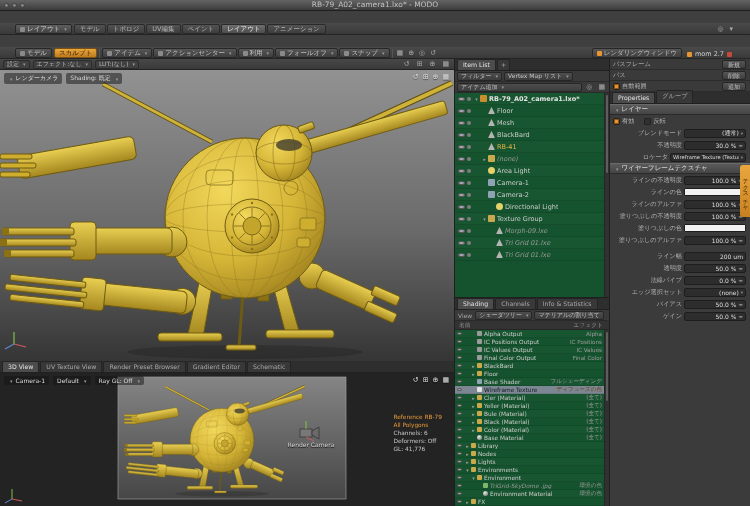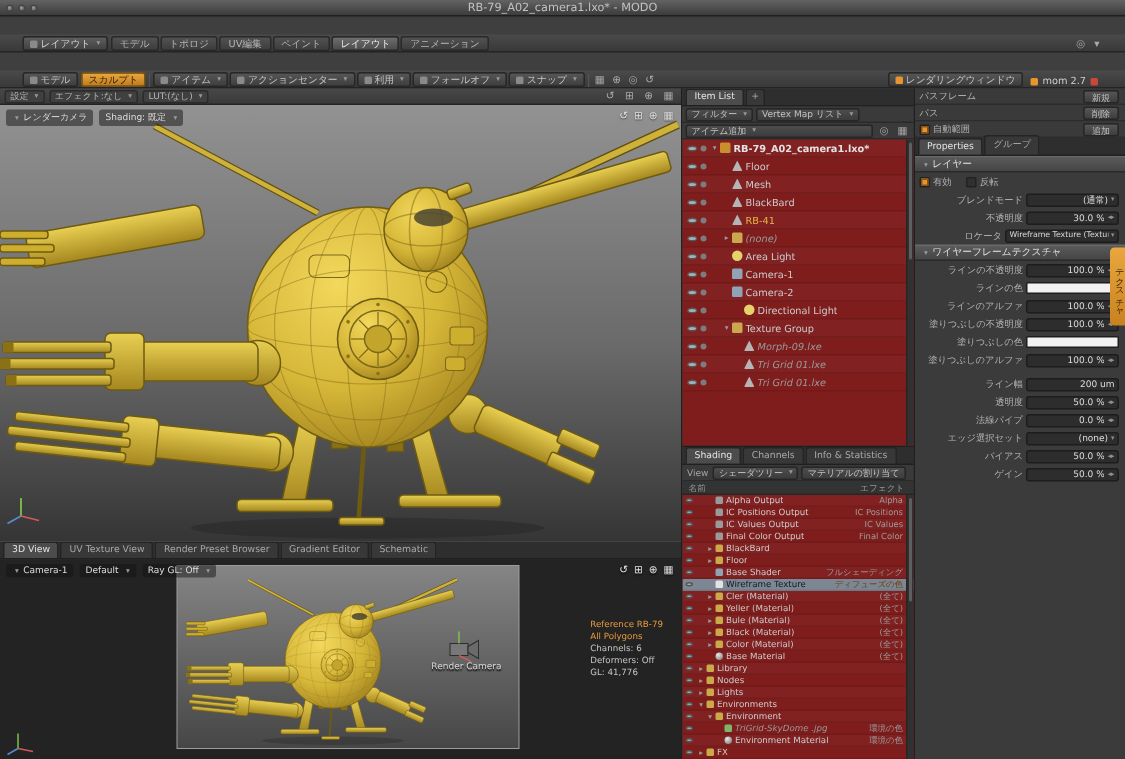--- a/index.html
+++ b/index.html
@@ -52,21 +52,21 @@
 .ptab.plus{padding:1px 3px 2px;}
 
 .hrow{height:11px;display:flex;align-items:center;gap:2px;padding:0 2px;background:#3a3a3a;border-bottom:1px solid #2a2a2a;}
 .hlabel{font-size:6px;color:#a5a5a5;padding:0 1px;}
 .hdrop{height:9px;display:flex;align-items:center;gap:2px;background:linear-gradient(#4d4d4d,#3c3c3c);border:1px solid #262626;border-radius:2px;padding:0 3px;font-size:6px;color:#c2c2c2;white-space:nowrap;overflow:hidden;}
 .hdrop.wide{flex:1;}
 .colhdr{height:9px;display:flex;align-items:center;background:#333;border-bottom:1px solid #262626;font-size:5.8px;color:#969696;padding:0 6px 0 4px;}
 
 .itemlist{height:238px;display:flex;flex-direction:column;}
 .shadingpanel{height:214px;display:flex;flex-direction:column;border-top:1px solid #1f1f1f;}
-.tree{flex:1;background:#7f1d1d;overflow:hidden;position:relative;}
+.tree{flex:1;background:#14532d;overflow:hidden;position:relative;}
 .trow{display:flex;align-items:center;height:12px;font-size:6.5px;color:#cbcbcb;padding-right:7px;border-bottom:1px solid rgba(0,0,0,0.10);}
 .trow:nth-child(even){background:rgba(255,255,255,0.02);}
 .tree.compact .trow{height:8px;font-size:5.8px;}
 #item-tree .trow.selected .tname{color:#eab547;}
 #shader-tree .trow.selected{background:#7c8793;}
 #shader-tree .trow.selected .tname{color:#121a24;}
 #shader-tree .trow.selected .teffect{color:#6b3c0c;}
 .trow.dim .tname{color:#9a9a9a;font-style:italic;}
 .eye{width:7px;height:4px;border-radius:50%;background:#a8aeb4;border:1px solid #555;margin:0 2px 0 3px;flex:none;}
 .tree.compact .eye{width:5px;height:3px;margin:0 2px;}

